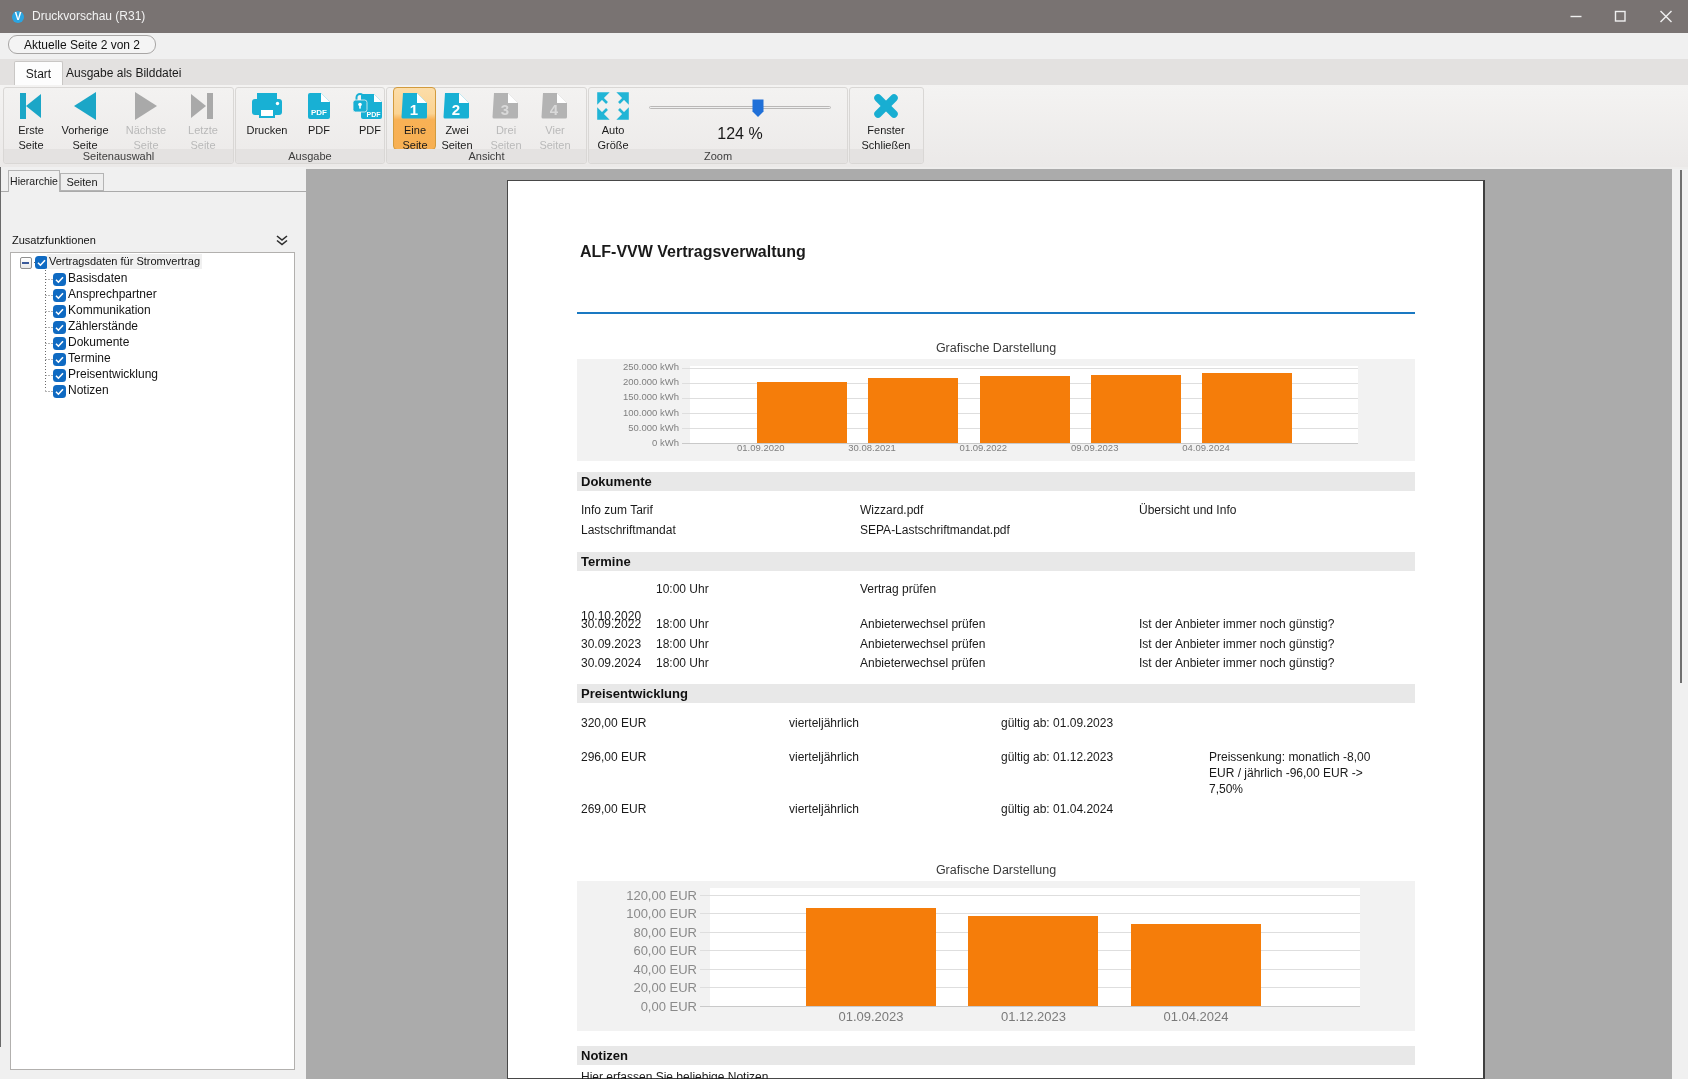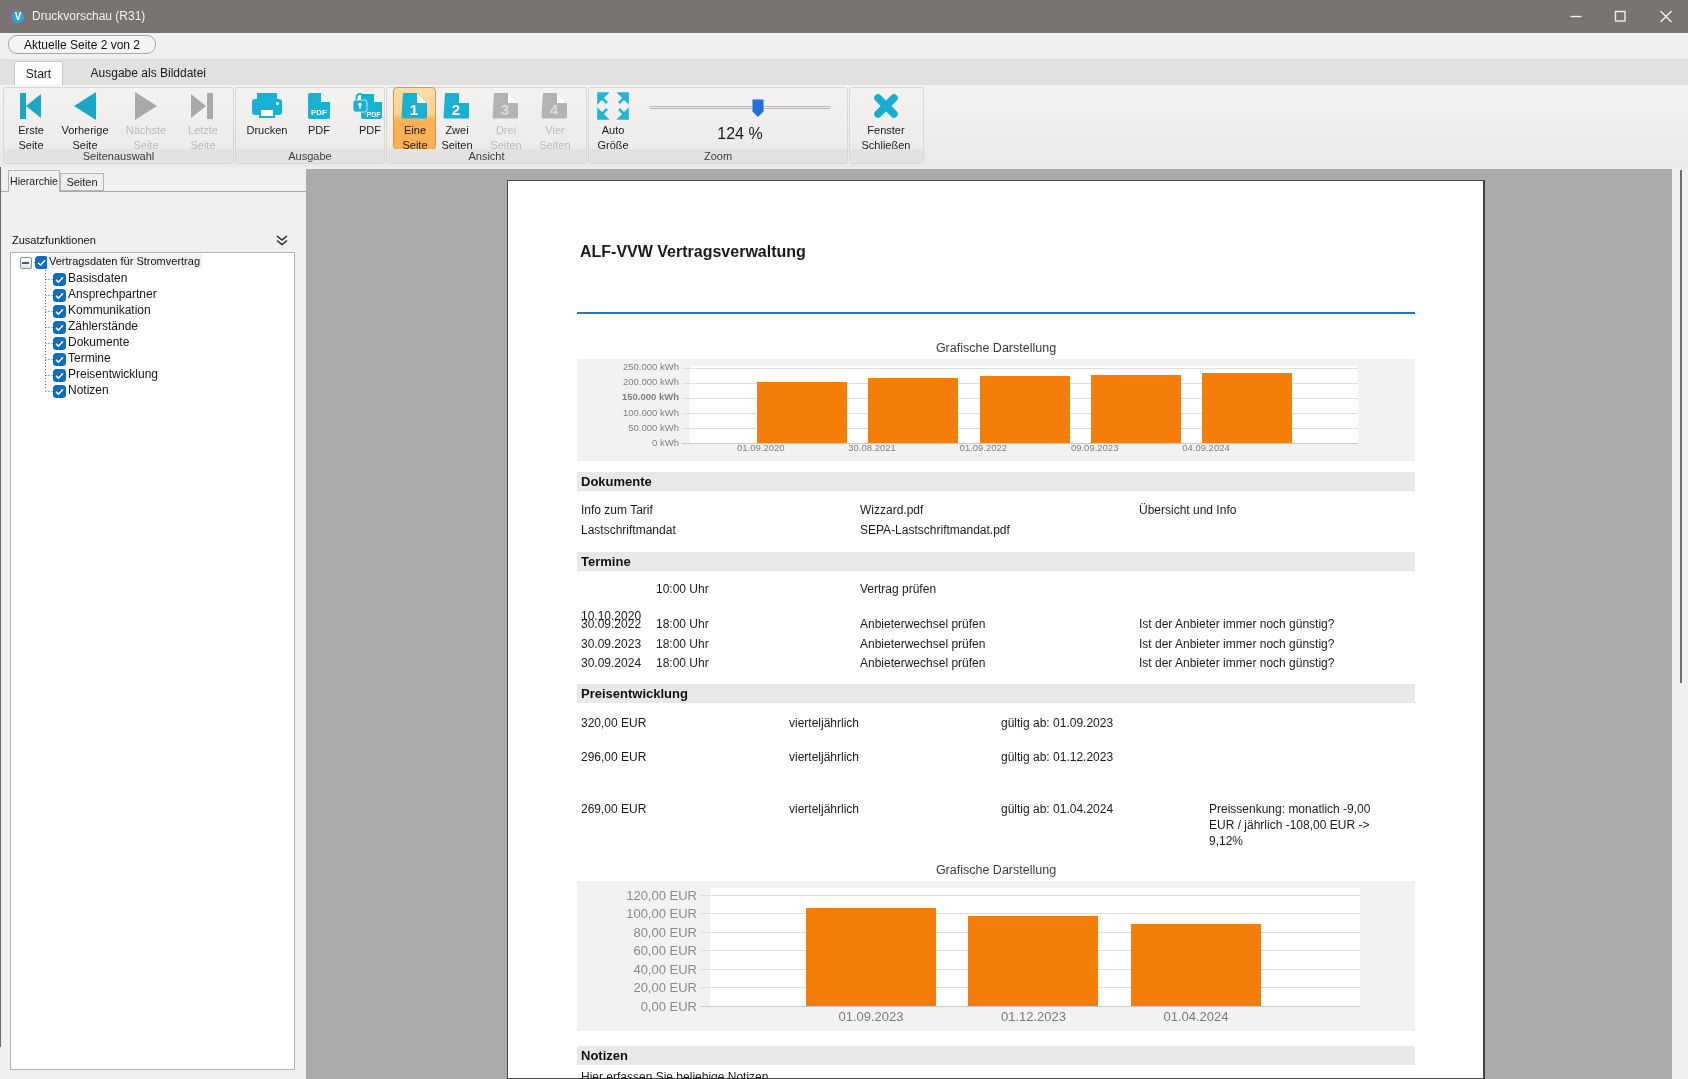--- a/index.html
+++ b/index.html
@@ -8,21 +8,21 @@
   
   #titlebar{left:0;top:0;width:1688px;height:33px;background:#797372;}
   #appicon{left:12px;top:11px;width:12px;height:12px;border-radius:50%;background:#2aa5e2;color:#fff;font-size:10px;font-weight:bold;text-align:center;line-height:12px;}
   #apptitle{left:32px;top:0;height:33px;line-height:33px;color:#f2f2f2;font-size:12px;}
   
   #pagebar{left:0;top:33px;width:1688px;height:26px;background:#f0f0f0;}
   #pagepill{left:8px;top:2px;width:146px;height:17px;border:1px solid #a8a6a5;border-radius:9px;background:#f4f4f4;font-size:12px;color:#111;text-align:center;line-height:18px;}
   
   #tabstrip{left:0;top:59px;width:1688px;height:26px;background:#e3e1e0;}
   #tab-start{left:14px;top:2px;width:47px;height:25px;background:#fdfdfd;border:1px solid #c9c7c5;border-bottom:none;border-radius:2px 2px 0 0;font-size:12px;color:#1a1a1a;text-align:center;line-height:24px;}
-  #tab-ausgabe{left:66px;top:2px;width:140px;height:24px;font-size:12px;color:#1a1a1a;text-align:right;line-height:24px;}
+  #tab-ausgabe{left:66px;top:2px;width:140px;height:24px;font-size:12px;color:#1a1a1a;text-align:left;line-height:24px;}
   
   #ribbon{left:0;top:85px;width:1688px;height:82px;background:linear-gradient(#f4f3f2,#ebe9e8);border-bottom:1px solid #c6c4c3;}
   .rgroup{top:2px;height:75px;border:1px solid #d9d7d5;border-radius:3px;background:linear-gradient(#f3f2f1,#eceae9);}
   .rgroup .glabel{position:absolute;left:0;right:0;bottom:0;height:14px;background:#e4e2e1;border-radius:0 0 3px 3px;text-align:center;font-size:11px;color:#3c3c3c;line-height:14px;}
   .ritem{position:absolute;top:0;width:56px;text-align:center;}
   .ricon{position:absolute;top:3px;left:0;right:0;height:30px;}
   .rlab{position:absolute;top:35px;left:-8px;right:-8px;font-size:11px;line-height:15px;color:#1a1a1a;text-align:center;}
   .dis{color:#b9b9b9;}
   
   #lpanel{left:0;top:167px;width:306px;height:912px;background:#f0f0f0;}
@@ -306,21 +306,21 @@
     <div class="chartband" style="top:359px;height:102px;"></div>
     <div class="abs" style="left:690px;top:366px;width:668px;height:77px;background:#fff;"></div>
     <div class="grid" style="left:682px;top:367.5px;width:676px;"></div>
     <div class="grid" style="left:682px;top:382.7px;width:676px;"></div>
     <div class="grid" style="left:682px;top:397.9px;width:676px;"></div>
     <div class="grid" style="left:682px;top:413.1px;width:676px;"></div>
     <div class="grid" style="left:682px;top:428.3px;width:676px;"></div>
     <div class="grid" style="left:682px;top:443px;width:676px;background:#c9c9c9;"></div>
     <div class="ylab1" style="left:577px;top:361px;width:102px;">250.000 kWh</div>
     <div class="ylab1" style="left:577px;top:376.2px;width:102px;">200.000 kWh</div>
-    <div class="ylab1" style="left:577px;top:391.4px;width:102px;font-weight:bold;">150.000 kWh</div>
+    <div class="ylab1" style="left:577px;top:391.4px;width:102px;">150.000 kWh</div>
     <div class="ylab1" style="left:577px;top:406.6px;width:102px;">100.000 kWh</div>
     <div class="ylab1" style="left:577px;top:421.8px;width:102px;">50.000 kWh</div>
     <div class="ylab1" style="left:577px;top:437px;width:102px;">0 kWh</div>
     <div class="bar" style="left:757px;top:382px;width:90px;height:61px;"></div>
     <div class="bar" style="left:868px;top:378px;width:90px;height:65px;"></div>
     <div class="bar" style="left:980px;top:376px;width:90px;height:67px;"></div>
     <div class="bar" style="left:1091px;top:375px;width:90px;height:68px;"></div>
     <div class="bar" style="left:1202px;top:373px;width:90px;height:70px;"></div>
     <div class="xlab1" style="left:737px;top:442px;width:130px;">01.09.2020</div>
     <div class="xlab1" style="left:848.3px;top:442px;width:130px;">30.08.2021</div>
@@ -355,24 +355,24 @@
     <div class="dt" style="left:1139px;top:655px;">Ist der Anbieter immer noch günstig?</div>
     <div class="secbar" style="top:684px;">
       <span>Preisentwicklung</span>
     </div>
     <div class="dt" style="left:581px;top:715px;">320,00 EUR</div>
     <div class="dt" style="left:789px;top:715px;">vierteljährlich</div>
     <div class="dt" style="left:1001px;top:715px;">gültig ab: 01.09.2023</div>
     <div class="dt" style="left:581px;top:749px;">296,00 EUR</div>
     <div class="dt" style="left:789px;top:749px;">vierteljährlich</div>
     <div class="dt" style="left:1001px;top:749px;">gültig ab: 01.12.2023</div>
+    <div class="dt" style="left:1209px;top:749px;width:185px;">Preissenkung: monatlich -8,00 EUR / jährlich -96,00 EUR -&gt; 7,50%</div>
     <div class="dt" style="left:581px;top:801px;">269,00 EUR</div>
     <div class="dt" style="left:789px;top:801px;">vierteljährlich</div>
     <div class="dt" style="left:1001px;top:801px;">gültig ab: 01.04.2024</div>
-    <div class="dt" style="left:1209px;top:801px;width:185px;">Preissenkung: monatlich -9,00 EUR / jährlich -108,00 EUR -&gt; 9,12%</div>
     <div class="ctitle" style="left:577px;top:863px;">Grafische Darstellung</div>
     <div class="chartband" style="top:881px;height:150px;"></div>
     <div class="abs" style="left:710px;top:888px;width:650px;height:118px;background:#fff;"></div>
     <div class="grid" style="left:700px;top:895px;width:660px;"></div>
     <div class="grid" style="left:700px;top:913.42px;width:660px;"></div>
     <div class="grid" style="left:700px;top:931.84px;width:660px;"></div>
     <div class="grid" style="left:700px;top:950.26px;width:660px;"></div>
     <div class="grid" style="left:700px;top:968.6800000000001px;width:660px;"></div>
     <div class="grid" style="left:700px;top:987.1px;width:660px;"></div>
     <div class="grid" style="left:700px;top:1005.5px;width:660px;background:#c9c9c9;"></div>

